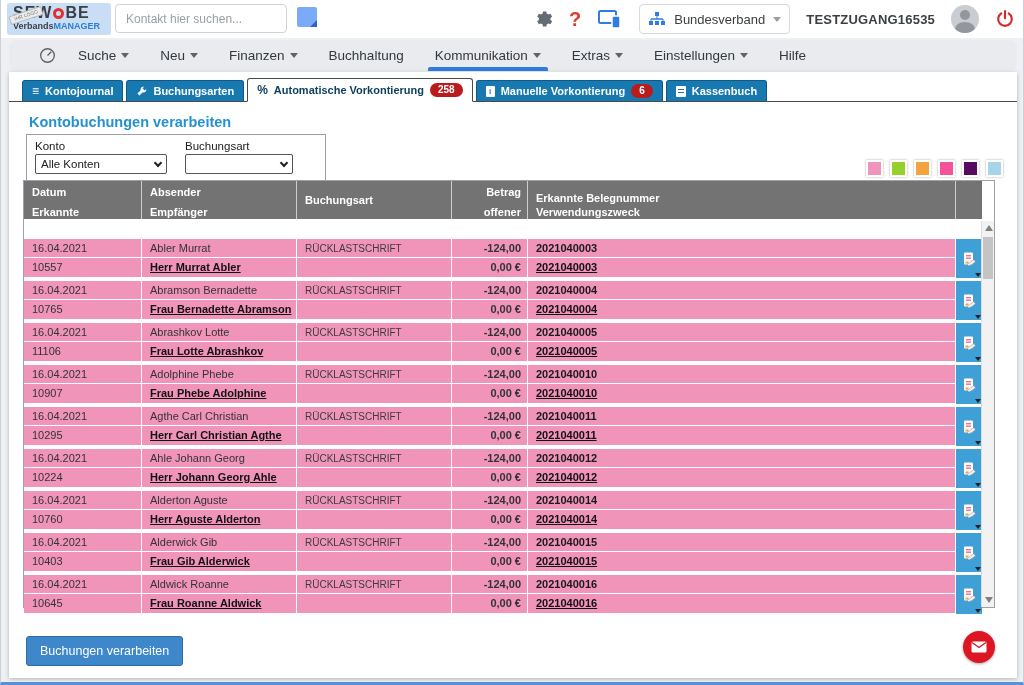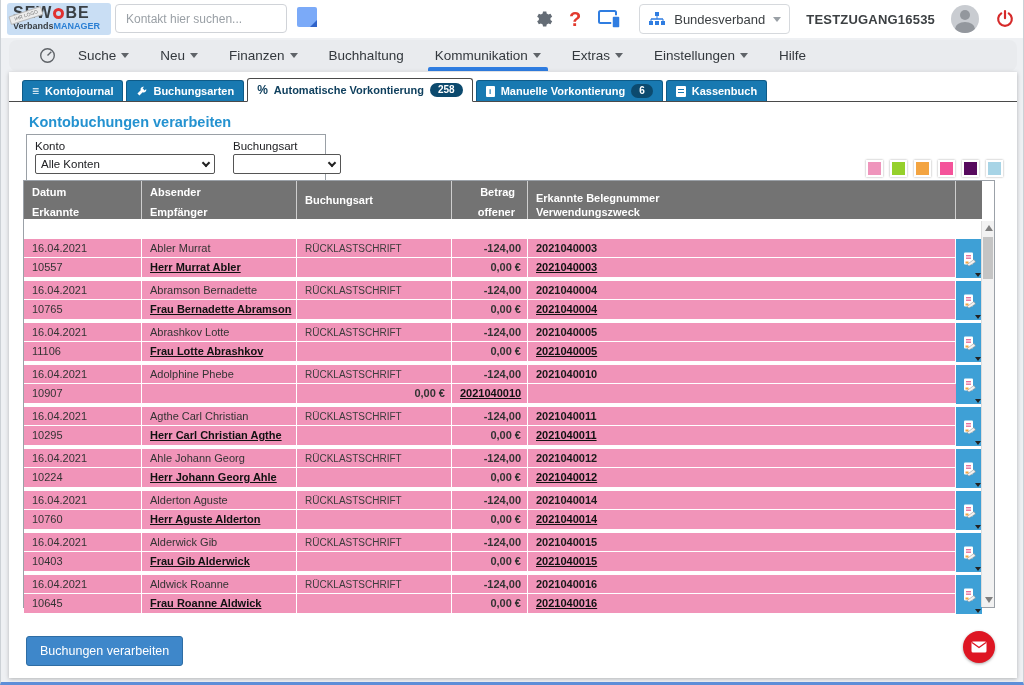--- a/index.html
+++ b/index.html
@@ -52,47 +52,47 @@
   .active-bar { position:absolute; left:2px; right:2px; bottom:0; height:4px; background:#2f7de1; border-radius:2px 2px 0 0; }
   
   .panel { position:absolute; left:8px; top:72px; width:1008px; height:606px; background:#fff;
     box-shadow:0 1px 4px rgba(0,0,0,.25); }
   .tabstrip { padding:6px 0 0 13px; border-bottom:1px solid #4a4a4a; display:flex; align-items:flex-end; }
   .tab { display:inline-flex; align-items:center; gap:6px; height:21px; padding:0 9px; margin-right:3px;
     background:#1879b1; border:1px solid #0e5b88; border-bottom:none; border-radius:3px 3px 0 0;
     color:#fff; font-size:11px; font-weight:bold; cursor:pointer; white-space:nowrap; }
   .tab.active { background:#fff; color:#10405e; border:1px solid #4a4a4a; border-bottom:1px solid #fff;
     margin-bottom:-1px; height:24px; }
-  .badge { background:#0c4a6e; color:#fff; font-size:10px; font-weight:bold; border-radius:9px;
+  .badge { background:#b91c1c; color:#fff; font-size:10px; font-weight:bold; border-radius:9px;
     padding:2px 8px; line-height:1; }
   .tab-ic { font-size:12px; line-height:1; font-weight:bold; }
   .mini-doc { width:9px; height:11px; background:#fff; border-radius:1px; color:#1879b1; font-size:8px;
     font-weight:bold; display:flex; align-items:center; justify-content:center; }
   .mini-book { width:10px; height:11px; background:#fff; border-radius:1px; position:relative; }
   .mini-book::before { content:""; position:absolute; left:2px; top:3px; width:6px; height:1.5px; background:#1879b1; box-shadow:0 3px 0 #1879b1; }
   
   .section-title { margin:12px 0 4px 20px; font-size:14.5px; font-weight:bold; color:#2492d0; }
   .filter-box { margin-left:17px; margin-top:4px; width:300px; height:47px; border:1px solid #9aa0a6;
     display:flex; gap:18px; padding:5px 0 0 8px; }
   .filter-field label { display:block; font-size:11.5px; color:#202124; margin-bottom:2px; }
   .fake-select { display:flex; align-items:center; justify-content:space-between; border:1px solid #555;
     border-radius:2px; height:20px; font-size:11.5px; color:#202124; padding:0 5px; background:#fff; cursor:pointer; }
   .fake-select .chev { width:6px; height:6px; border-right:2px solid #222; border-bottom:2px solid #222;
     transform:rotate(45deg); margin-top:-3px; }
-  .w145 { width:180px; } .w100 { width:108px; }
+  .w145 { width:132px; } .w100 { width:108px; }
   
   .legend { position:absolute; right:14px; top:88px; display:flex; gap:7px; }
   .swatch { width:17px; height:17px; border:2px solid #fff; box-shadow:0 0 2px rgba(0,0,0,.35); cursor:pointer; }
   
   .grid-table { position:absolute; left:14px; top:108px; width:972px; height:428px; border:1px solid #9ba1a8; background:#fff; }
   .thead { display:grid; grid-template-columns:118px 155px 155px 76px 1fr 26px; width:958px; height:38px;
     background:#737373; color:#fff; font-size:11px; font-weight:bold; }
   .thead .th { border-right:1px solid rgba(255,255,255,.65); padding:4px 0 0 8px; line-height:14px; }
   .thead .th.center-v { padding-top:12px; }
-  .thead .th.num { text-align:right; padding-right:12px; padding-left:0; }
+  .thead .th.num { text-align:right; padding-right:6px; padding-left:0; }
   .tbody { position:relative; width:958px; padding-top:20px; }
   .record { position:relative; width:958px; margin-bottom:4px; }
   .row { display:grid; grid-template-columns:118px 155px 155px 76px 1fr 26px; height:19px; line-height:19px;
     font-size:11px; color:#333; background:#f194b9; }
   .row.r1 { border-bottom:1px solid #fff; }
   .row .cell { padding-left:8px; border-right:1px solid #fff; overflow:hidden; white-space:nowrap; }
   .row .cell.num { text-align:right; padding-right:6px; padding-left:0;font-weight:bold; }
   .row .cell.small-caps { font-size:10px; color:#3c3c3c; }
   .row .cell.bold { font-weight:bold; color:#1a1a1a; }
   .link { font-weight:bold; color:#111; text-decoration:underline; cursor:pointer; }
@@ -389,20 +389,21 @@
     <div class="row r1">
       <div class="cell"><span>16.04.2021</span></div>
       <div class="cell"><span>Adolphine Phebe</span></div>
       <div class="cell small-caps"><span>RÜCKLASTSCHRIFT</span></div>
       <div class="cell num"><span>-124,00</span></div>
       <div class="cell bold"><span>2021040010</span></div>
       <div class="cell" style="border-right:none;"></div>
     </div>
     <div class="row">
       <div class="cell"><span>10907</span></div>
+      <div class="cell"><span class="link">Frau Phebe Adolphine</span></div>
       <div class="cell"></div>
       <div class="cell num"><span>0,00 €</span></div>
       <div class="cell"><span class="link">2021040010</span></div>
       <div class="cell" style="border-right:none;"></div>
     </div>
     <div class="icon-cell">
       <svg width="16" height="16" viewBox="0 0 16 16">
         <rect x="3" y="1.5" width="9" height="12" rx="1" fill="#fff"></rect>
         <rect x="5" y="4" width="5" height="1.4" fill="#e8719c"></rect>
         <rect x="5" y="6.5" width="5" height="1.4" fill="#e8719c"></rect>

